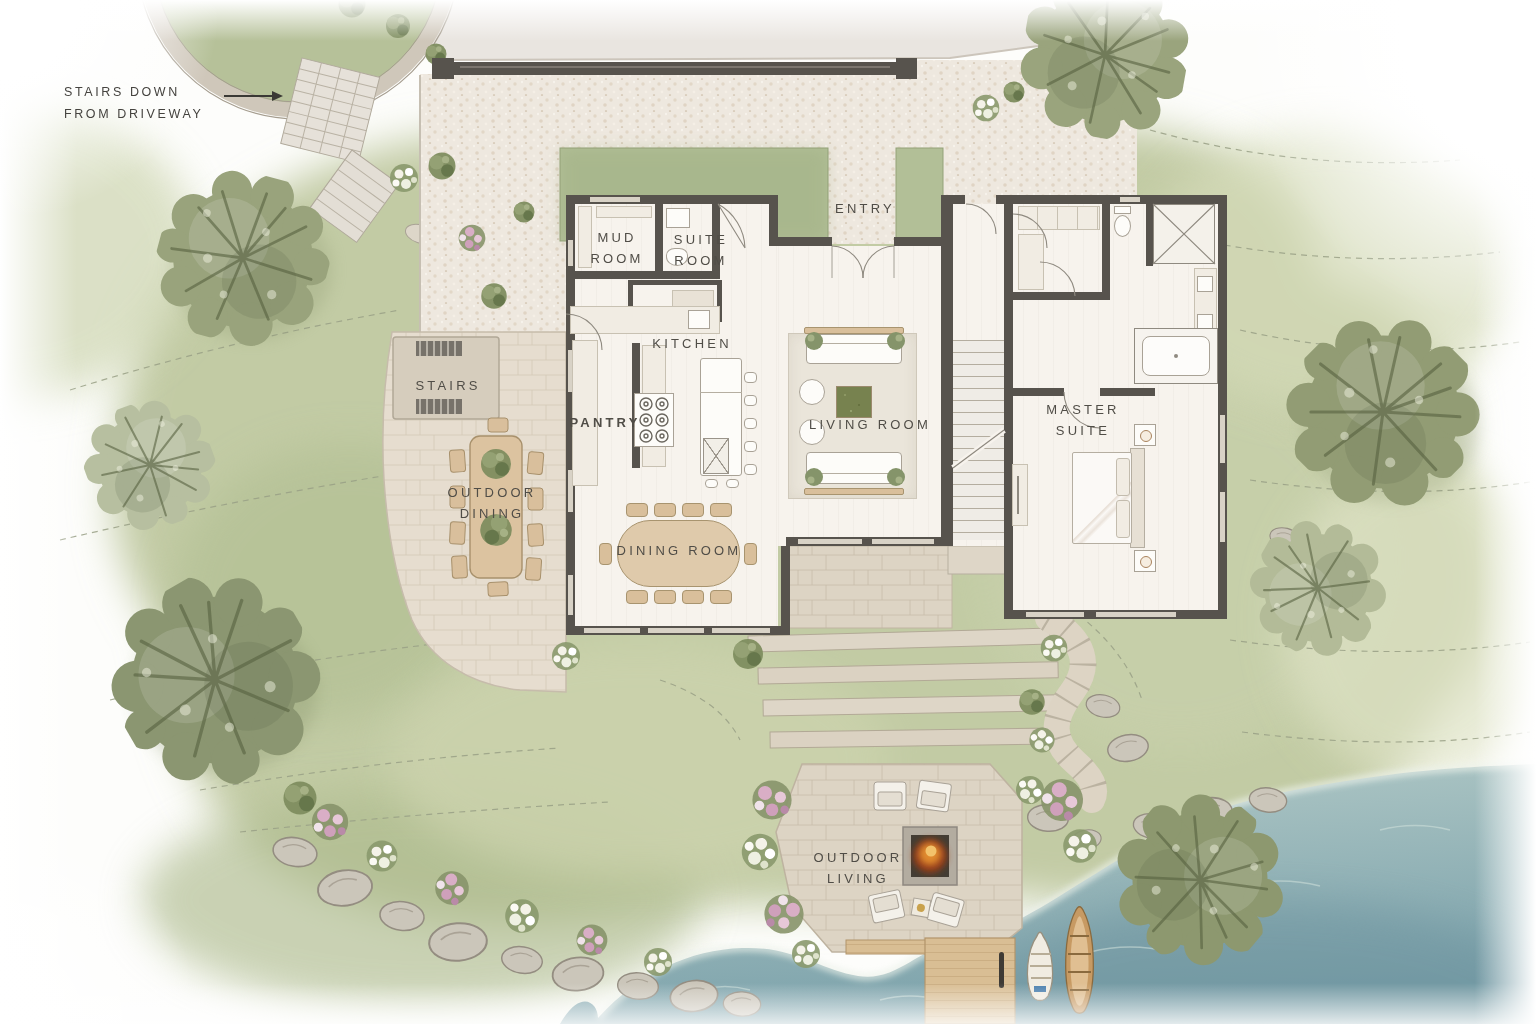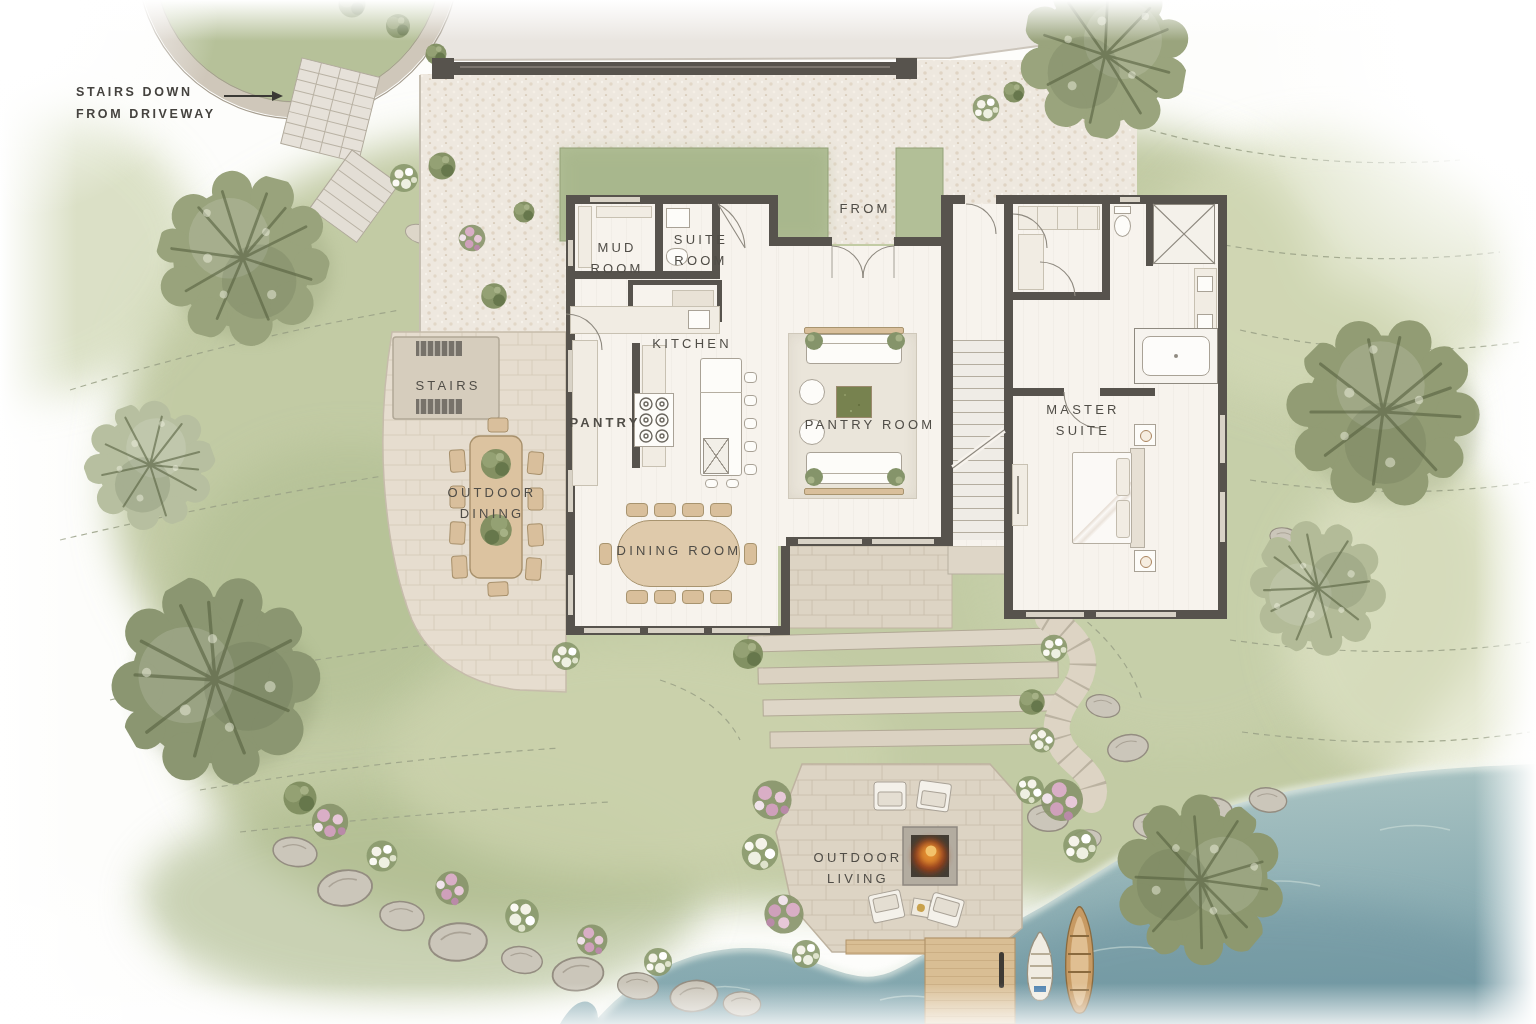--- a/index.html
+++ b/index.html
@@ -547,56 +547,56 @@
     <path d="M1153,204 L1215,264 M1215,204 L1153,264"></path>
   </g>
   <g>
     <path d="M953,468 L1004,430" stroke="#f7f3ed" stroke-width="6"></path>
     <path d="M953,468 L1004,430" stroke="#8f8a80" stroke-width="1.2"></path>
   </g>
 </svg>
 
 <div class="vig"></div>
 
-<div class="note" style="left:76px;top:82px;font-weight:bold;">
+<div class="note" style="left:64px;top:82px;">
   <span>STAIRS DOWN</span><br>
   <span>FROM DRIVEWAY</span>
 </div>
 <div class="arrow-line" style="left:224px;top:95px;width:50px;"></div>
 <div class="arrow-head" style="left:272px;top:91px;"></div>
 
-<div class="label" style="left:617px;top:259px;">
+<div class="label" style="left:617px;top:249px;">
   <span>MUD</span><br>
   <span>ROOM</span>
 </div>
 <div class="label" style="left:701px;top:251px;">
   <span>SUITE</span><br>
   <span>ROOM</span>
 </div>
 <div class="label" style="left:865px;top:209px;">
-  <span>FROM</span>
+  <span>ENTRY</span>
 </div>
 <div class="label" style="left:692px;top:344px;">
   <span>KITCHEN</span>
 </div>
 <div class="label" style="left:605px;top:423px;font-weight:bold;">
   <span>PANTRY</span>
 </div>
 <div class="label" style="left:448px;top:386px;">
   <span>STAIRS</span>
 </div>
 <div class="label" style="left:492px;top:504px;">
   <span>OUTDOOR</span><br>
   <span>DINING</span>
 </div>
 <div class="label" style="left:679px;top:551px;">
   <span>DINING ROOM</span>
 </div>
 <div class="label" style="left:870px;top:425px;">
-  <span>PANTRY ROOM</span>
+  <span>LIVING ROOM</span>
 </div>
 <div class="label" style="left:1083px;top:421px;">
   <span>MASTER</span><br>
   <span>SUITE</span>
 </div>
 <div class="label" style="left:858px;top:869px;">
   <span>OUTDOOR</span><br>
   <span>LIVING</span>
 </div>
 

